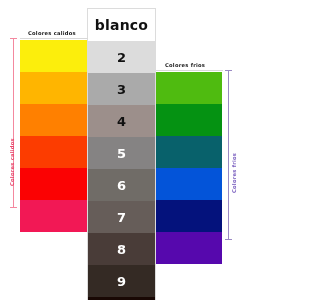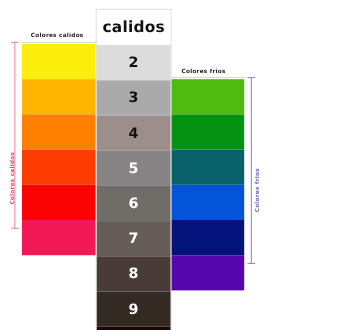--- a/index.html
+++ b/index.html
@@ -148,21 +148,21 @@
 <div class="col" id="warm-column">
     <div class="swatch" style="background: rgb(252, 238, 12);"></div>
     <div class="swatch" style="background: rgb(255, 181, 0);"></div>
     <div class="swatch" style="background: rgb(255, 128, 0);"></div>
     <div class="swatch" style="background: rgb(252, 60, 0);"></div>
     <div class="swatch" style="background: rgb(251, 2, 3);"></div>
     <div class="swatch" style="background: rgb(242, 24, 85);"></div>
   </div>
 
 <div class="col" id="gray-column">
-    <div class="swatch gray-swatch top-cell" style="background: rgb(255, 255, 255); color: rgb(17, 17, 17);">calidos</div>
+    <div class="swatch gray-swatch top-cell" style="background: rgb(255, 255, 255); color: rgb(17, 17, 17);">blanco</div>
     <div class="swatch gray-swatch" style="background: rgb(220, 220, 220); color: rgb(17, 17, 17);">2</div>
     <div class="swatch gray-swatch" style="background: rgb(170, 170, 170); color: rgb(17, 17, 17);">3</div>
     <div class="swatch gray-swatch" style="background: rgb(156, 143, 139); color: rgb(17, 17, 17);">4</div>
     <div class="swatch gray-swatch" style="background: rgb(133, 131, 131); color: rgb(255, 255, 255);">5</div>
     <div class="swatch gray-swatch" style="background: rgb(112, 108, 103); color: rgb(255, 255, 255);">6</div>
     <div class="swatch gray-swatch" style="background: rgb(102, 93, 89); color: rgb(255, 255, 255);">7</div>
     <div class="swatch gray-swatch" style="background: rgb(73, 60, 56); color: rgb(255, 255, 255);">8</div>
     <div class="swatch gray-swatch" style="background: rgb(52, 42, 36); color: rgb(255, 255, 255);">9</div>
     <div class="swatch gray-swatch" style="background: rgb(25, 8, 4); color: rgb(255, 255, 255);">Negro</div>
   </div>

